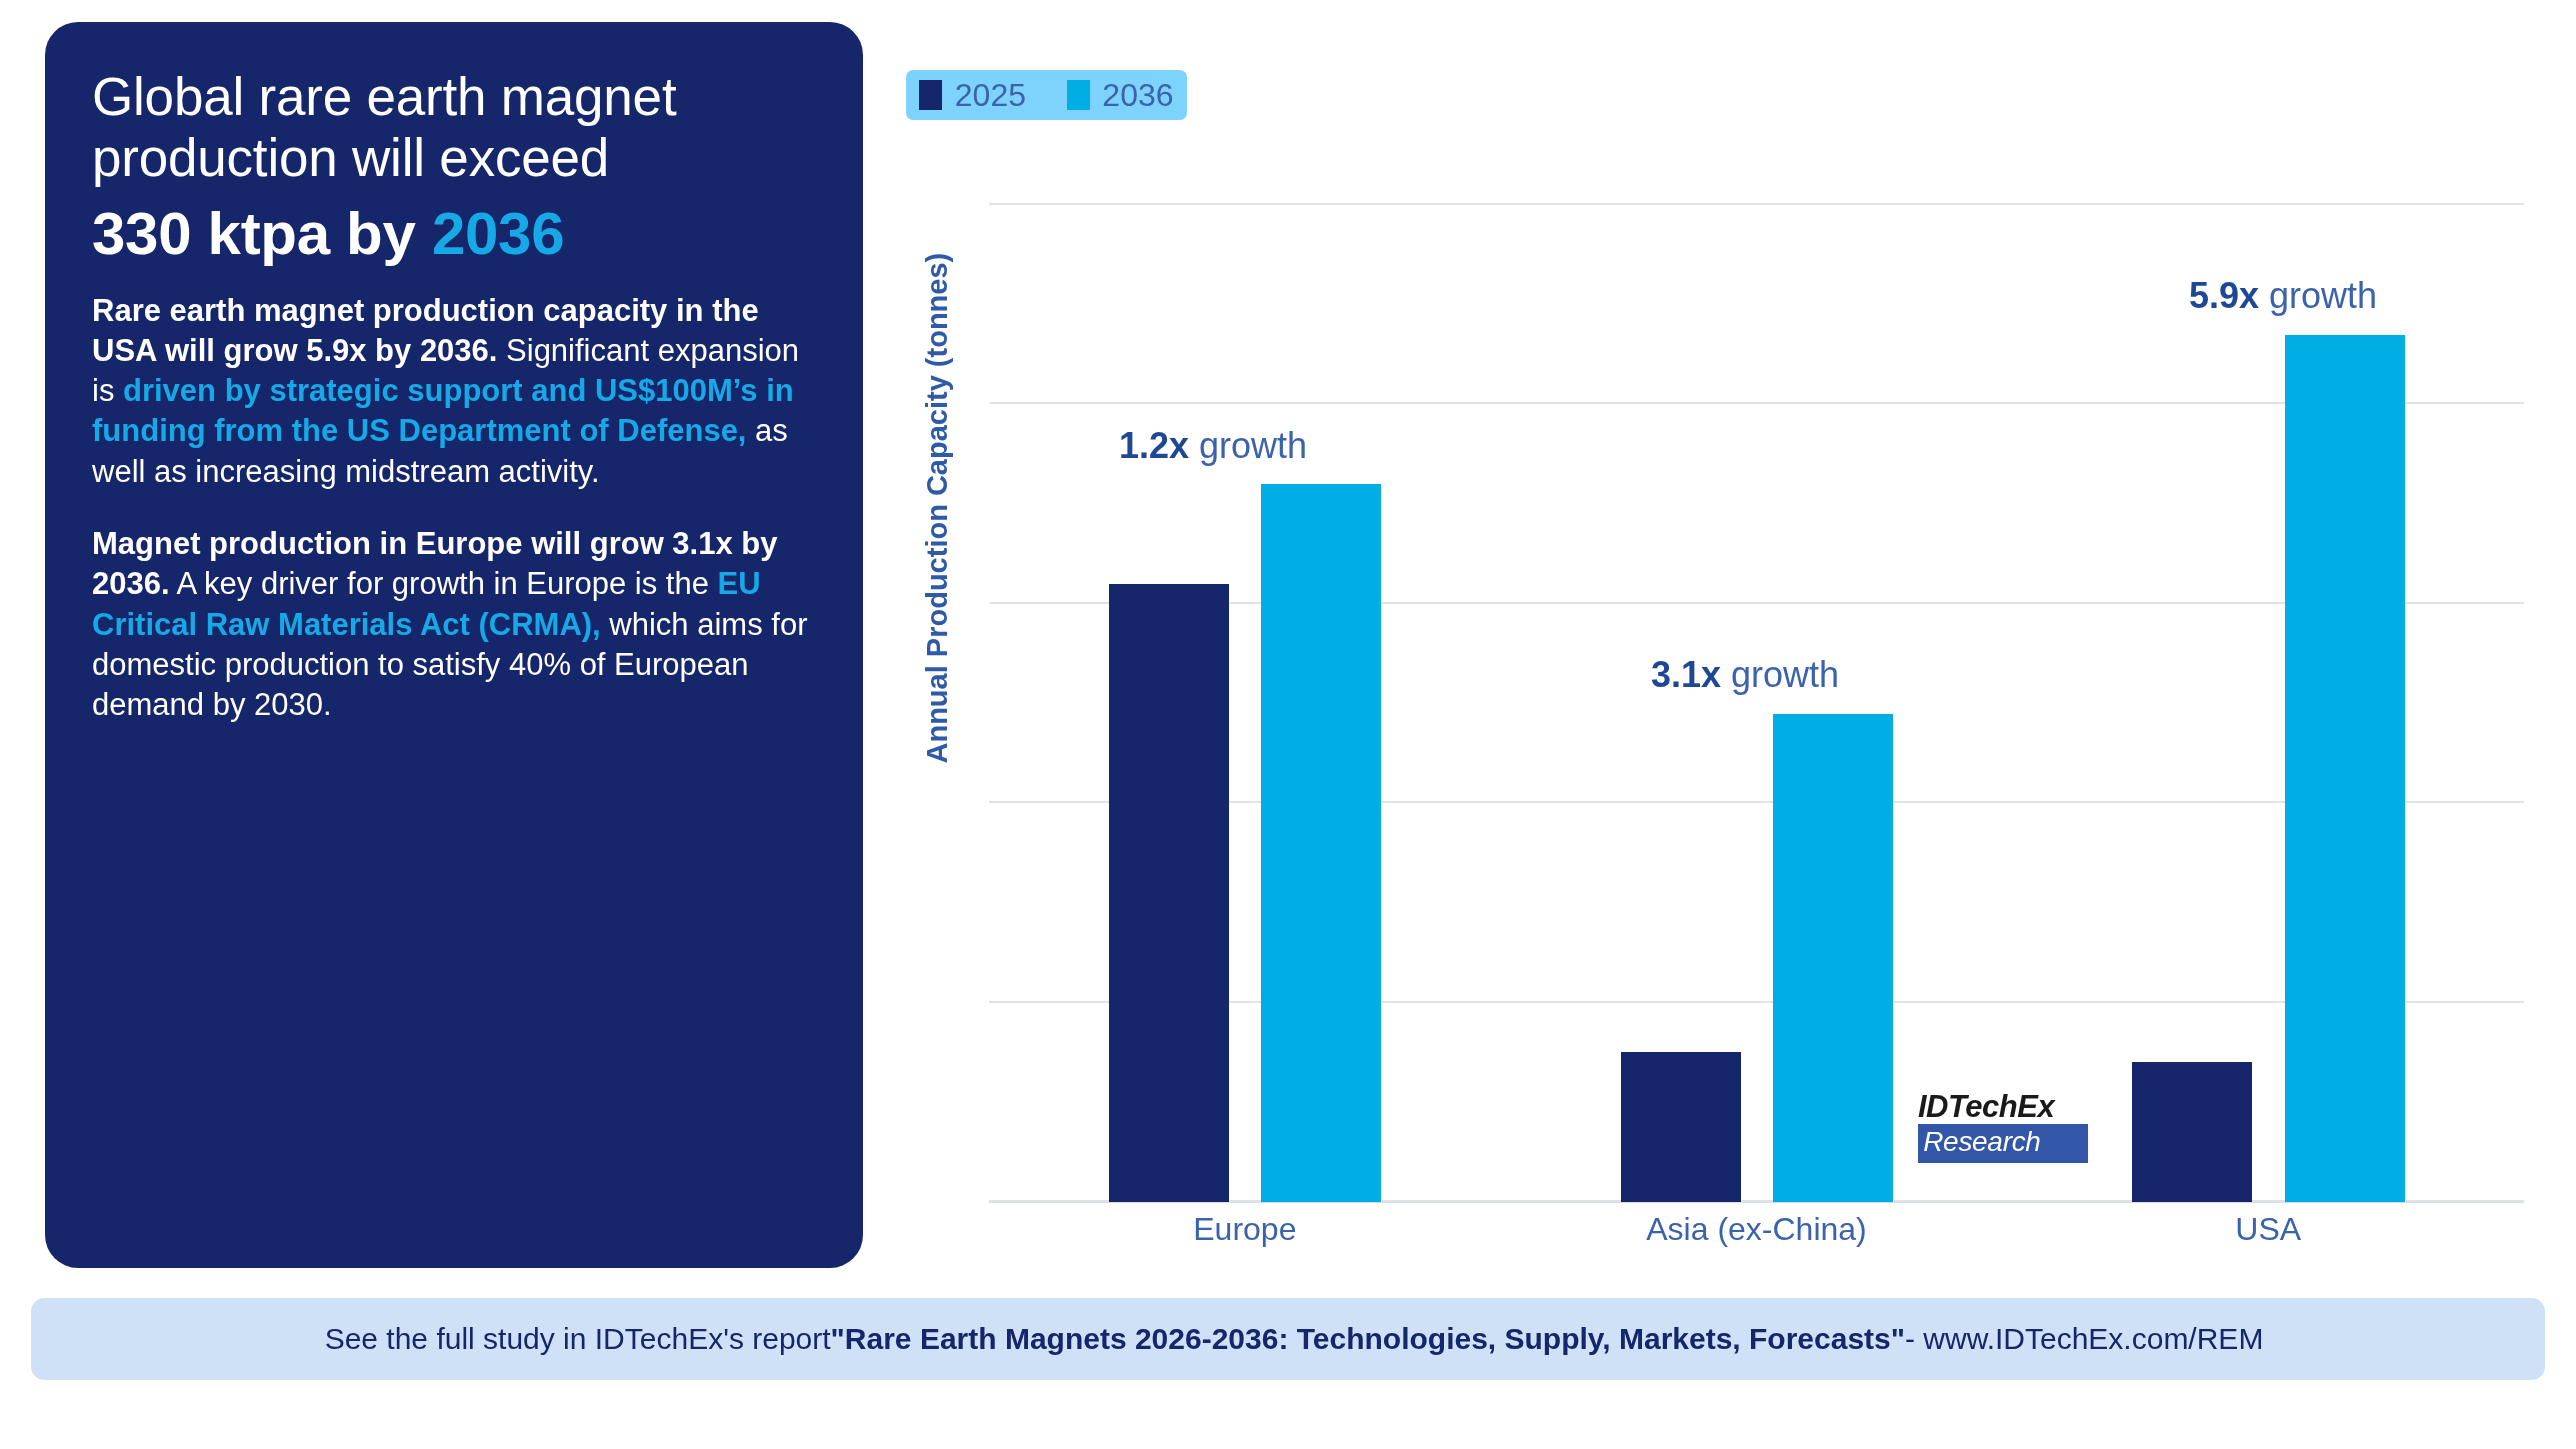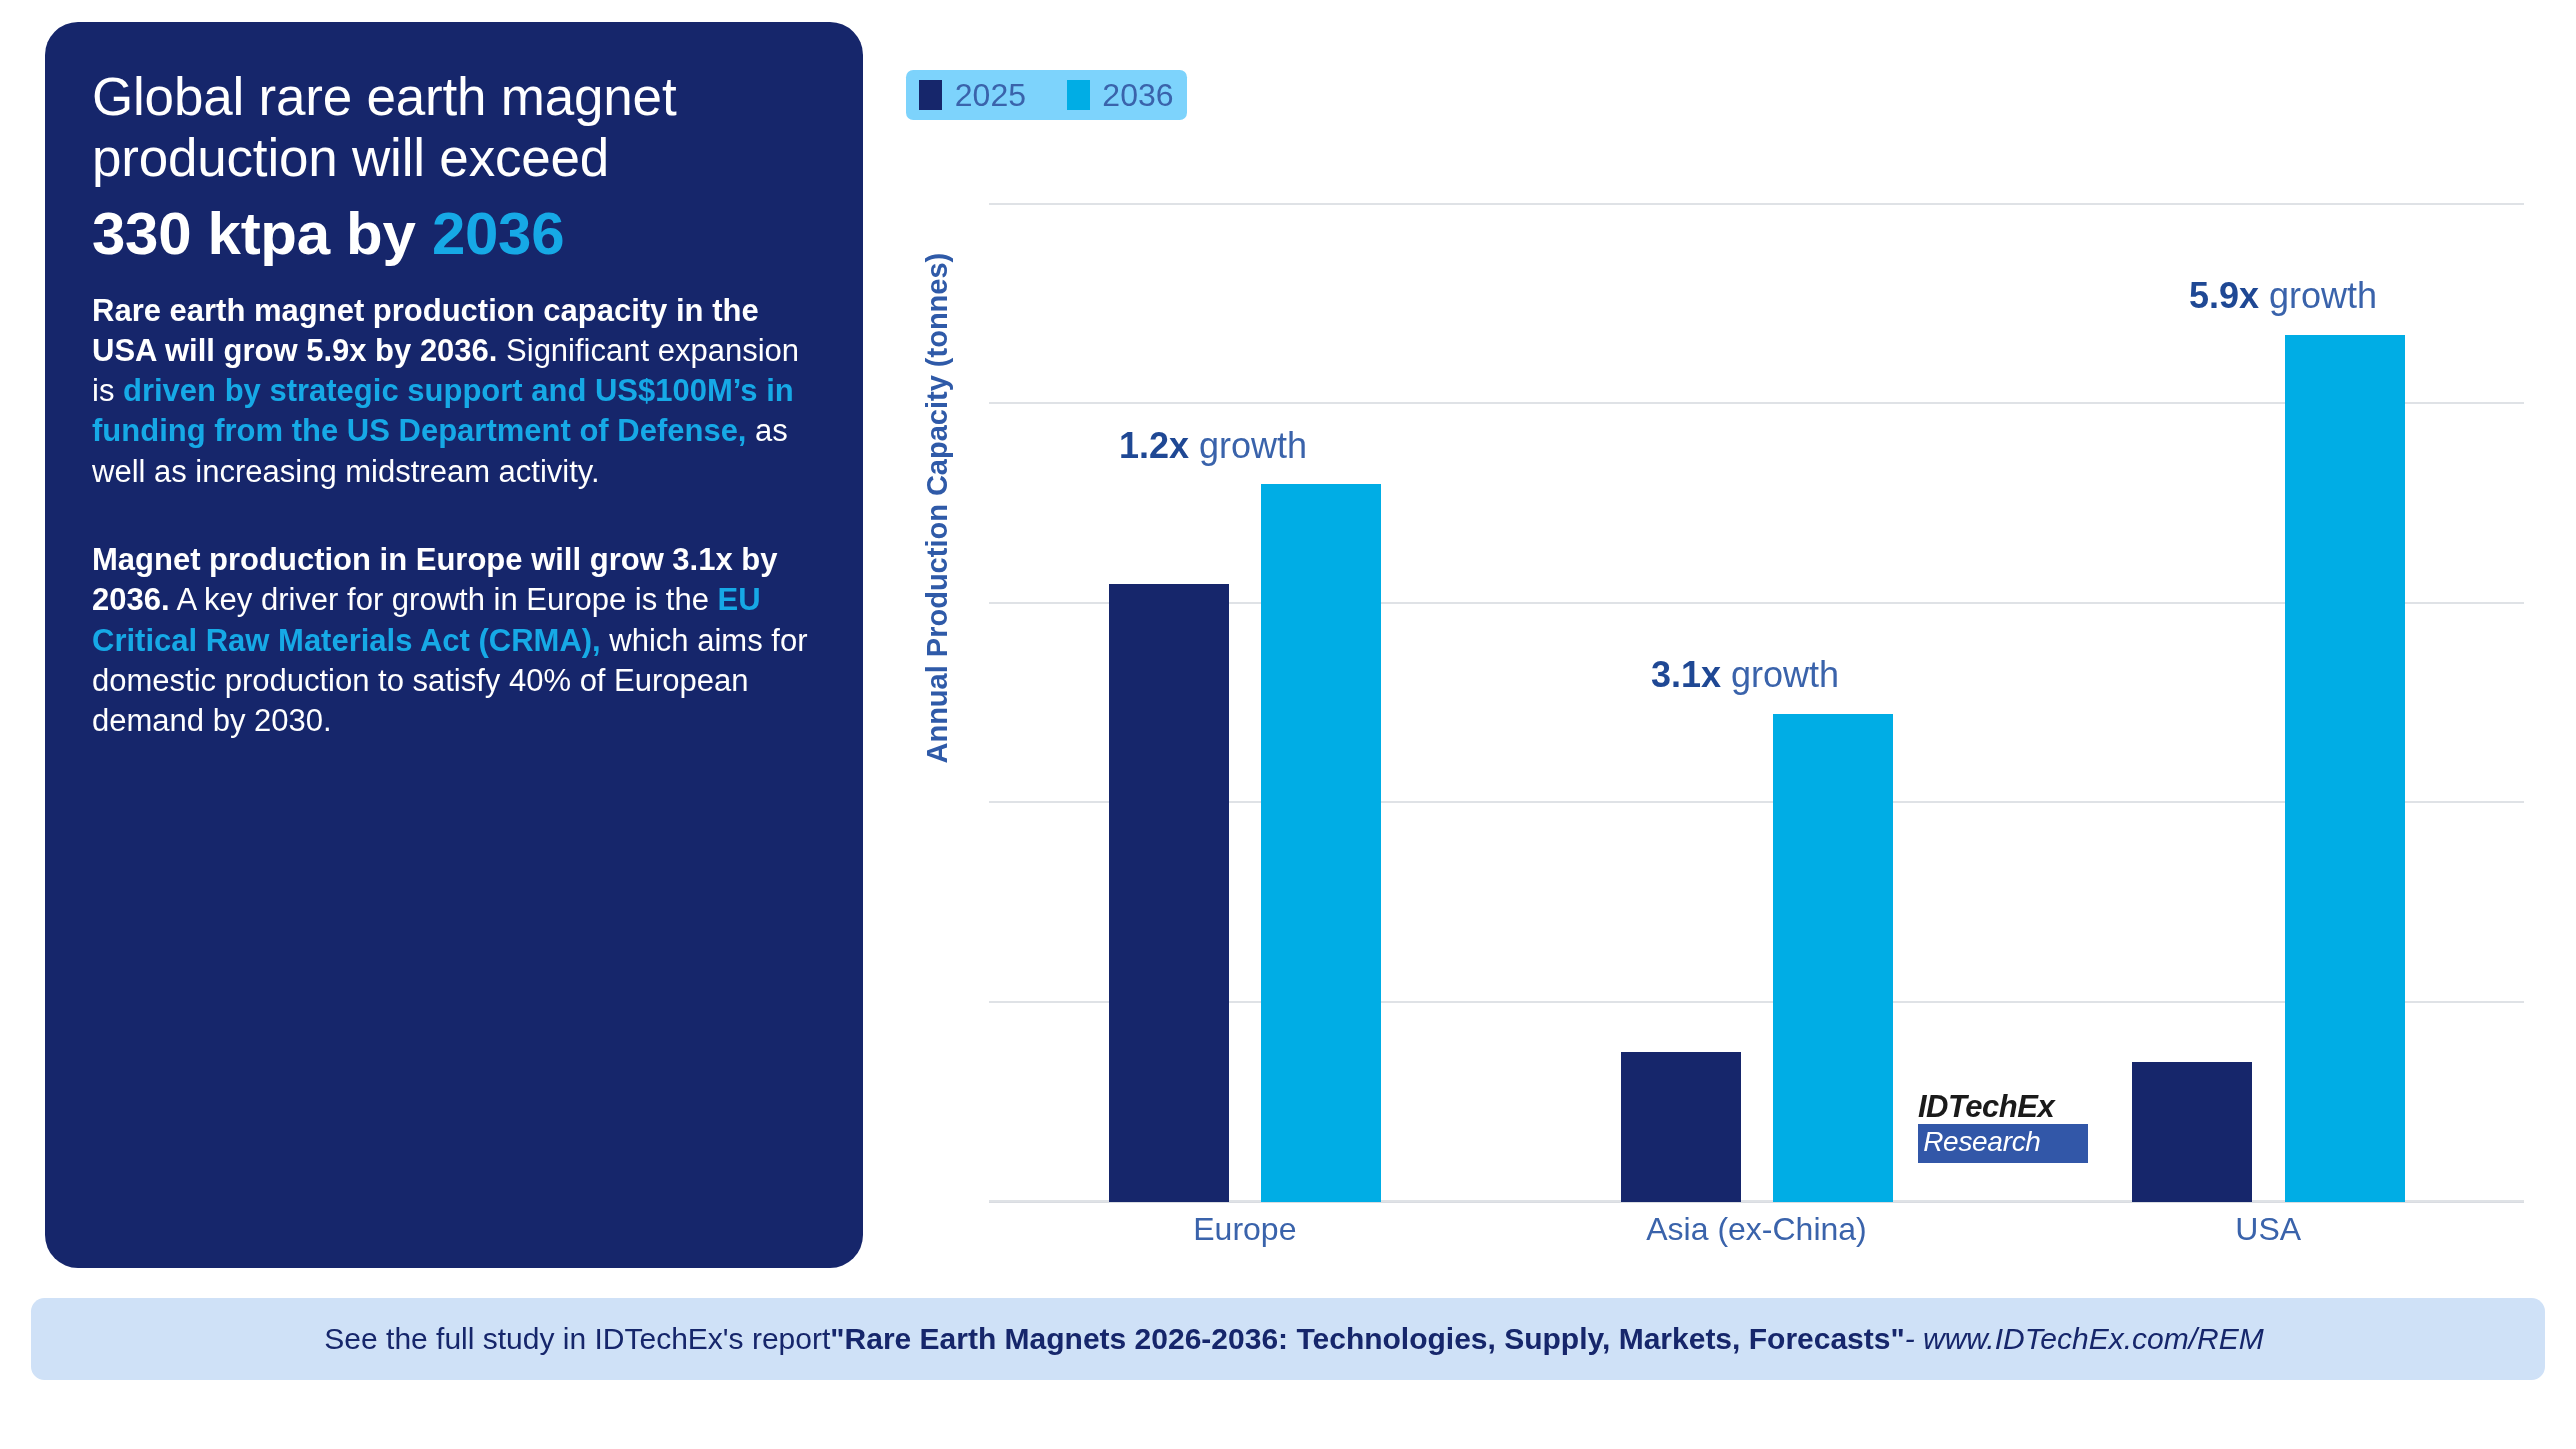--- a/index.html
+++ b/index.html
@@ -38,21 +38,21 @@
     letter-spacing:-0.3px;
   }
   .card-big .hl { color:#16a9e6; }
   .card-p {
     margin-top:25px;
     font-size:31px;
     line-height:1.30;
     font-weight:400;
     color:#ffffff;
   }
-  .card-p.second { margin-top:48px; }
+  .card-p.second { margin-top:32px; }
   .card-p b { font-weight:700; }
   .card-p .cyan { color:#16a9e6; font-weight:700; }
 
   
   .chart-wrap {
     position:absolute;
     left:876px; top:20.6px;
     width:1669px; height:1252px;
   }
   .chart-title {
@@ -151,21 +151,21 @@
     left:31px; top:1298px;
     width:2514px; height:82px;
     background:#cfe1f7;
     border-radius:13.4px;
     display:flex; align-items:center; justify-content:center;
     font-size:30px; color:#16266b;
     white-space:nowrap;
     padding-left:12px;
   }
   .footer b { font-weight:700; }
-  .footer .reg { font-weight:400;font-style:italic; }
+  .footer .reg { font-weight:400; }
 </style>
 </head>
 <body>
 
 <div id="root">
 
   <div class="card">
     <div class="card-head">Global rare earth magnet production will exceed</div>
     <div class="card-big">
       <span>330 ktpa by</span>

